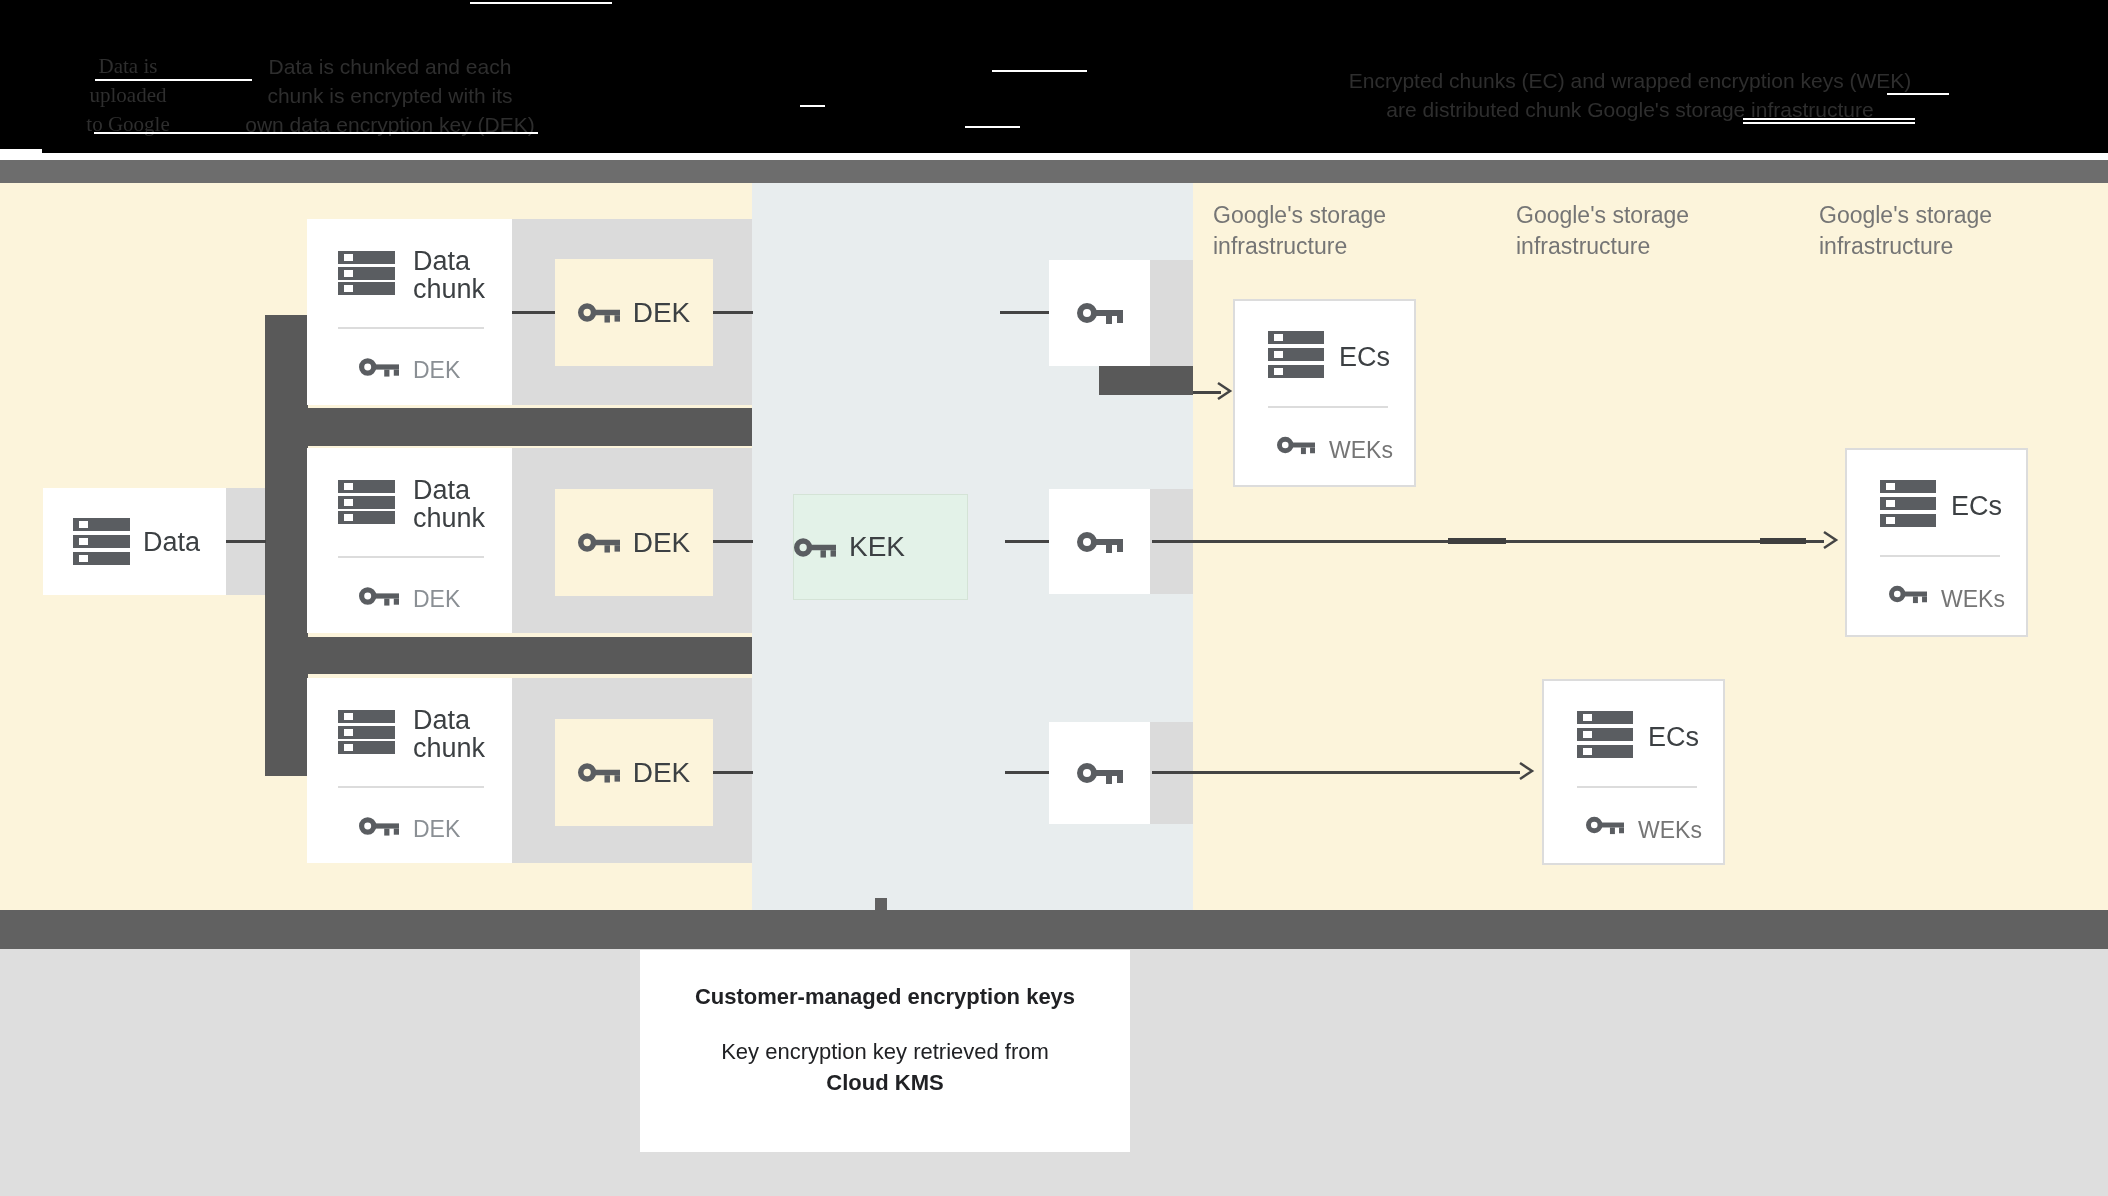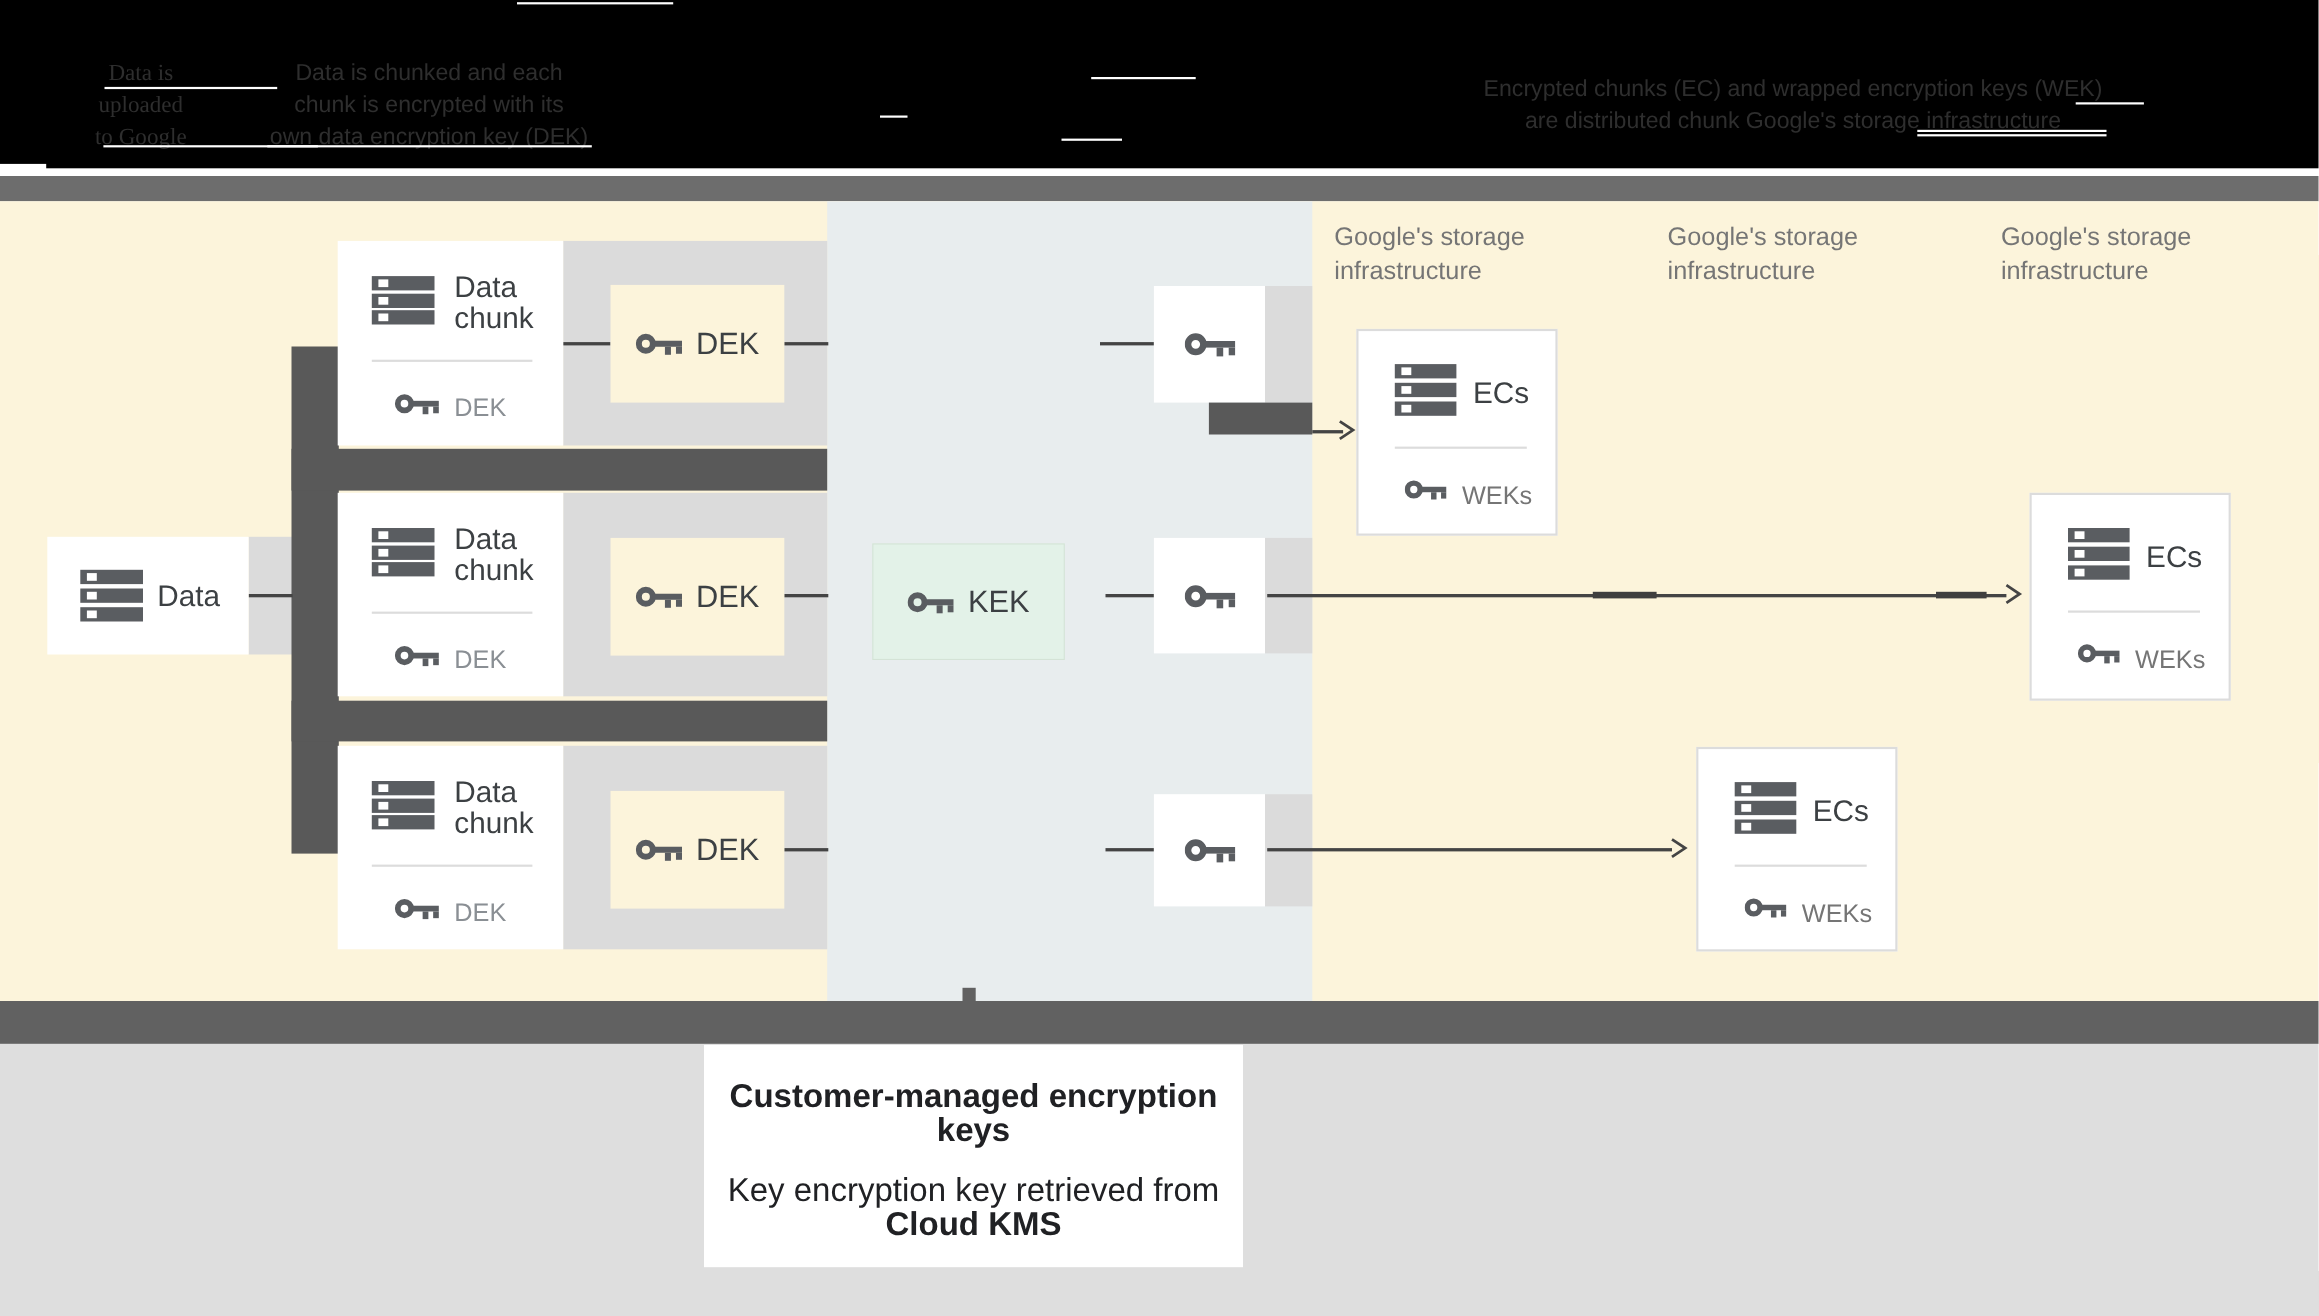--- a/index.html
+++ b/index.html
@@ -26,38 +26,38 @@
   .bottombar{left:0;top:910px;width:2108px;height:39px;background:var(--bottombar);}
   .nub{left:875px;top:898px;width:12px;height:12px;background:var(--bottombar);}
   .bottombg{left:0;top:949px;width:2108px;height:247px;background:var(--bottombg);}
   
   .dark{background:var(--dark);}
   .gband{background:var(--band);}
   .card{background:#ffffff;}
   .bordered{background:#ffffff;border:2px solid var(--boxborder);box-sizing:border-box;}
   .dekbox{background:var(--cream);display:flex;align-items:center;justify-content:center;gap:13px;}
   .kekbox{background:var(--mint);border:1px solid var(--mintborder);box-sizing:border-box;
-          display:flex;align-items:center;justify-content:center;gap:13px;}
+          display:flex;align-items:center;gap:13px;}
   .keybox{background:#ffffff;display:flex;align-items:center;justify-content:center;}
   .bigtxt{color:var(--darktext);font-size:28px;}
   .smalltxt{color:var(--graytext);font-size:23px;}
   .cline{background:var(--line);height:3px;}
   .cline-thick{background:#3f3f3f;height:6px;}
   .divider{background:var(--boxborder);height:2px;}
   
   .chunk-icon{display:flex;flex-direction:column;justify-content:space-between;}
   .chunk-icon .bar{position:relative;flex:0 0 13px;background:var(--icon);}
   .chunk-icon .bar::before{content:"";position:absolute;left:6px;top:3px;width:9px;height:7px;background:#fff;}
   .key-icon{color:var(--icon);line-height:0;}
   .key-icon svg{display:block;width:100%;height:100%;}
   .arrowhead{color:var(--line);line-height:0;}
   .storage-label{color:var(--labelgray);font-size:23px;line-height:31px;}
   .cardtitle{color:var(--darktext);font-size:27px;line-height:28px;}
   .caption{left:640px;top:950px;width:490px;height:202px;background:#ffffff;text-align:center;
-           color:var(--captiontext);font-size:30px;line-height:31px;box-sizing:border-box;padding-top:31px;}
+           color:var(--captiontext);font-size:22px;line-height:31px;box-sizing:border-box;padding-top:31px;}
   .caption .b{font-weight:bold;}
   .caption .gap{height:24px;}
 </style>
 </head>
 <body>
 
 <div id="canvas">
 
   <div class="abs hdr"></div>
 

